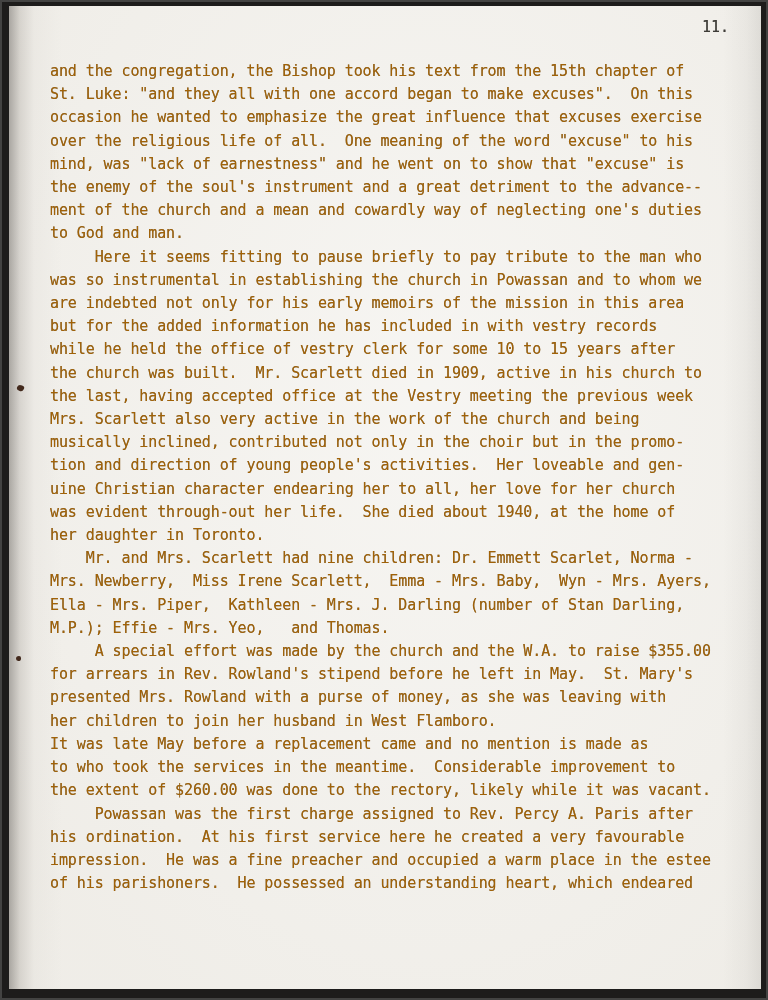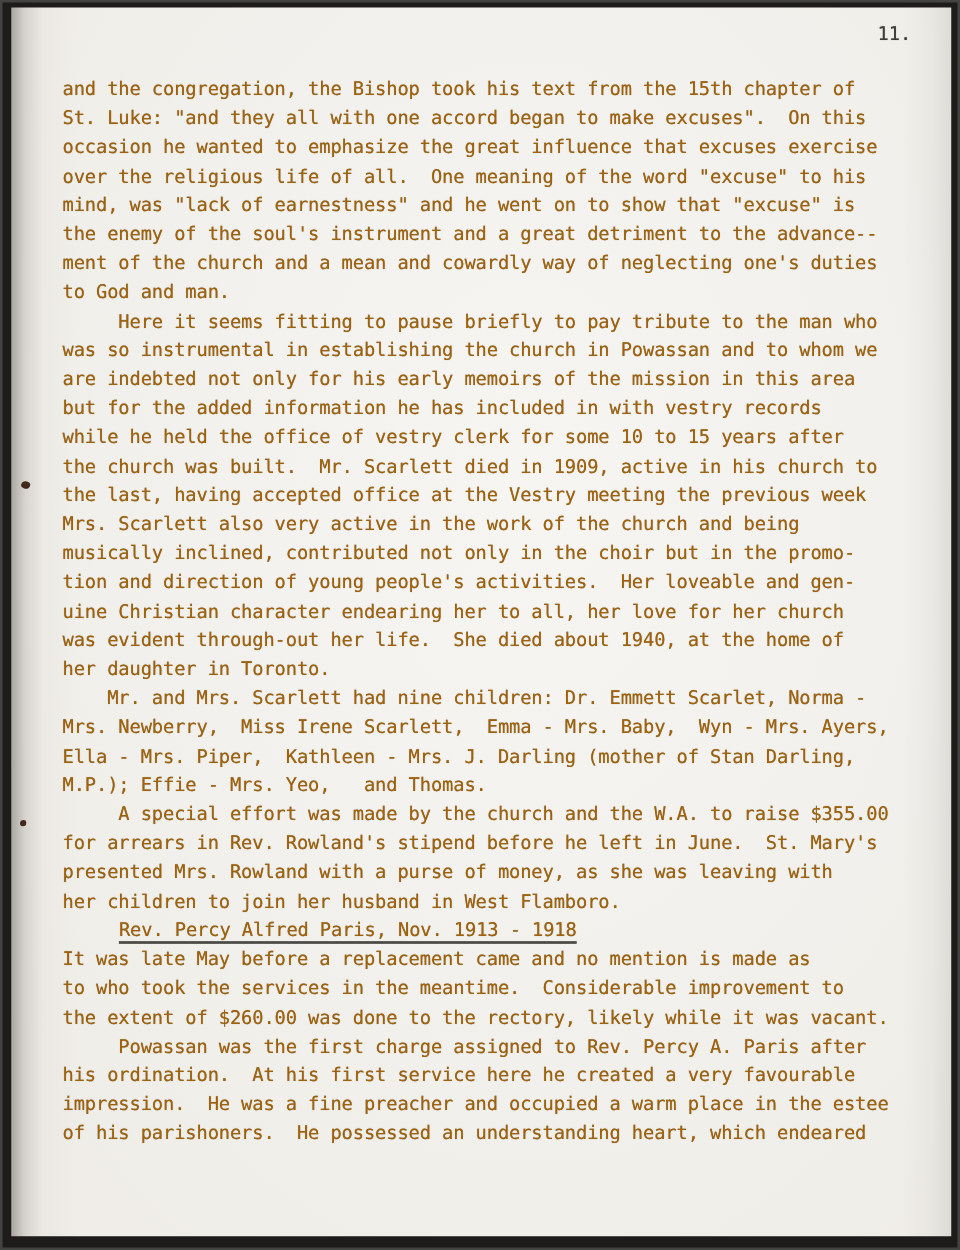--- a/index.html
+++ b/index.html
@@ -116,27 +116,26 @@
 the church was built.  Mr. Scarlett died in 1909, active in his church to
 the last, having accepted office at the Vestry meeting the previous week
 Mrs. Scarlett also very active in the work of the church and being
 musically inclined, contributed not only in the choir but in the promo-
 tion and direction of young people's activities.  Her loveable and gen-
 uine Christian character endearing her to all, her love for her church
 was evident through-out her life.  She died about 1940, at the home of
 her daughter in Toronto.</p>
     <p class="block">    Mr. and Mrs. Scarlett had nine children: Dr. Emmett Scarlet, Norma -
 Mrs. Newberry,  Miss Irene Scarlett,  Emma - Mrs. Baby,  Wyn - Mrs. Ayers,
-Ella - Mrs. Piper,  Kathleen - Mrs. J. Darling (mother of Stan Darling,
+Ella - Mrs. Piper,  Kathleen - Mrs. J. Darling (number of Stan Darling,
 M.P.); Effie - Mrs. Yeo,   and Thomas.</p>
     <p class="block">     A special effort was made by the church and the W.A. to raise $355.00
-for arrears in Rev. Rowland's stipend before he left in June.  St. Mary's
+for arrears in Rev. Rowland's stipend before he left in May.  St. Mary's
 presented Mrs. Rowland with a purse of money, as she was leaving with
 her children to join her husband in West Flamboro.</p>
-    <p class="block heading">Rev. Percy Alfred Paris, Nov. 1913 - 1918</p>
     <p class="block">It was late May before a replacement came and no mention is made as
 to who took the services in the meantime.  Considerable improvement to
 the extent of $260.00 was done to the rectory, likely while it was vacant.</p>
     <p class="block">     Powassan was the first charge assigned to Rev. Percy A. Paris after
 his ordination.  At his first service here he created a very favourable
 impression.  He was a fine preacher and occupied a warm place in the estee
 of his parishoners.  He possessed an understanding heart, which endeared</p>
   </div>
 
   <div class="speck speck-1"></div>

